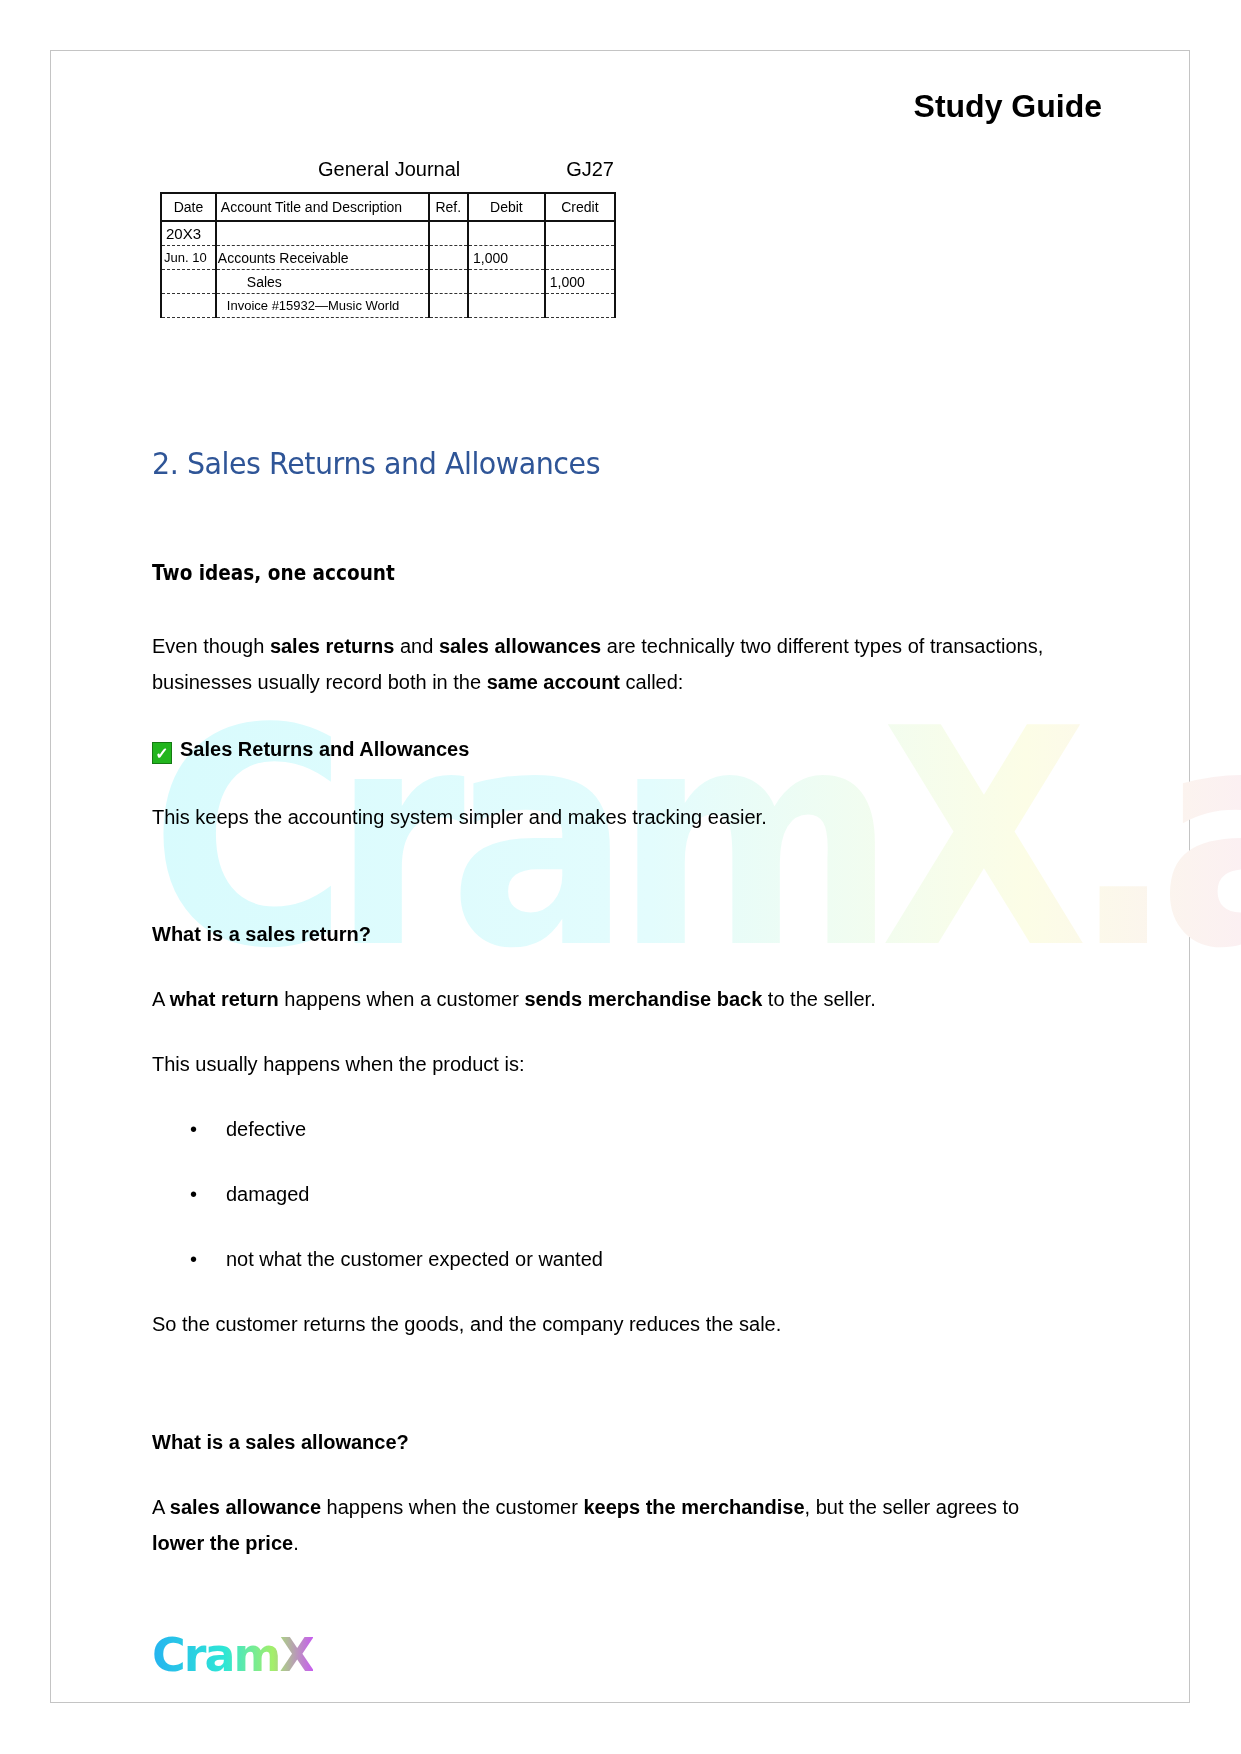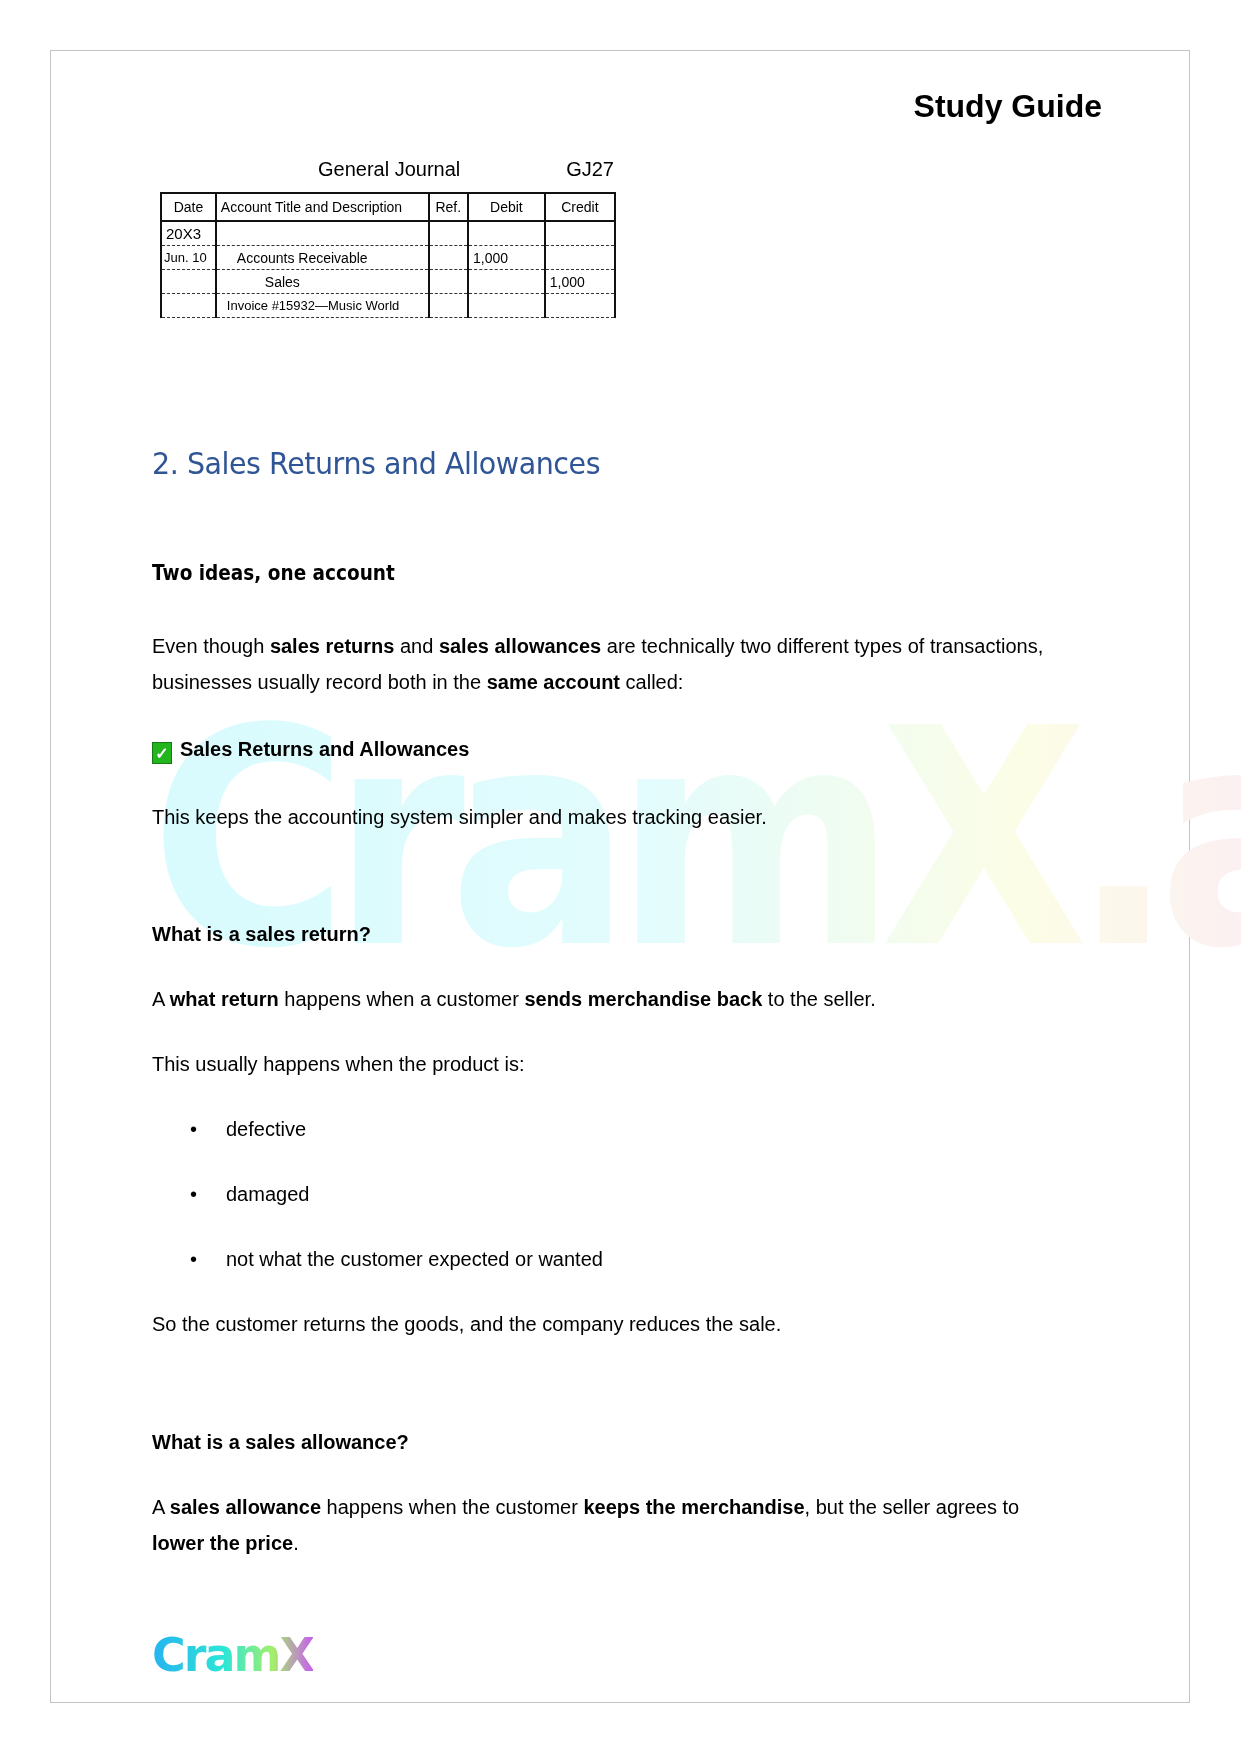--- a/index.html
+++ b/index.html
@@ -14,22 +14,22 @@
   .journal { position: absolute; left: 152px; top: 152px; width: 470px; height: 176px; }
   .journal-title { position: absolute; left: 142px; top: 6px; font-size: 20px; margin-left: 24px; }
   .journal-code { position: absolute; right: 8px; top: 6px; font-size: 20px; }
   .jt { position: absolute; left: 8px; top: 40px; width: 456px; border-collapse: collapse;
         font-size: 14px; table-layout: fixed; }
   .jt th, .jt td { border-left: 2px solid #111; border-right: 2px solid #111; padding: 0 4px;
                    height: 23px; font-weight: normal; }
   .jt th { border-top: 2px solid #111; border-bottom: 2px solid #111; height: 26px; font-size: 14px; }
   .jt td { border-bottom: 1px dashed #333; margin-left: 40px; }
   .jt .num { padding-right: 10px; }
-  .jt .indent1 { padding-left: 20px; }
-  .jt .indent2 { padding-left: 48px; }
+  .jt .indent1 { padding-left: 1px; }
+  .jt .indent2 { padding-left: 30px; }
   .jt .small { font-size: 13px; padding-left: 10px; }
 
   .h2 { left: 152px; top: 445px; font-size: 31px; color: #2f5597;
         font-family: "DejaVu Sans", sans-serif; font-weight: normal; letter-spacing: -0.5px;
         transform: scaleX(0.92); transform-origin: left; }
   .h3 { left: 152px; top: 561px; font-size: 21px; font-weight: bold;
         font-family: "DejaVu Sans", sans-serif; transform: scaleX(0.88); transform-origin: left; }
   .p { left: 152px; font-size: 20px; }
   .b { font-weight: bold; }
   .bullet { left: 190px; font-size: 20px; }

